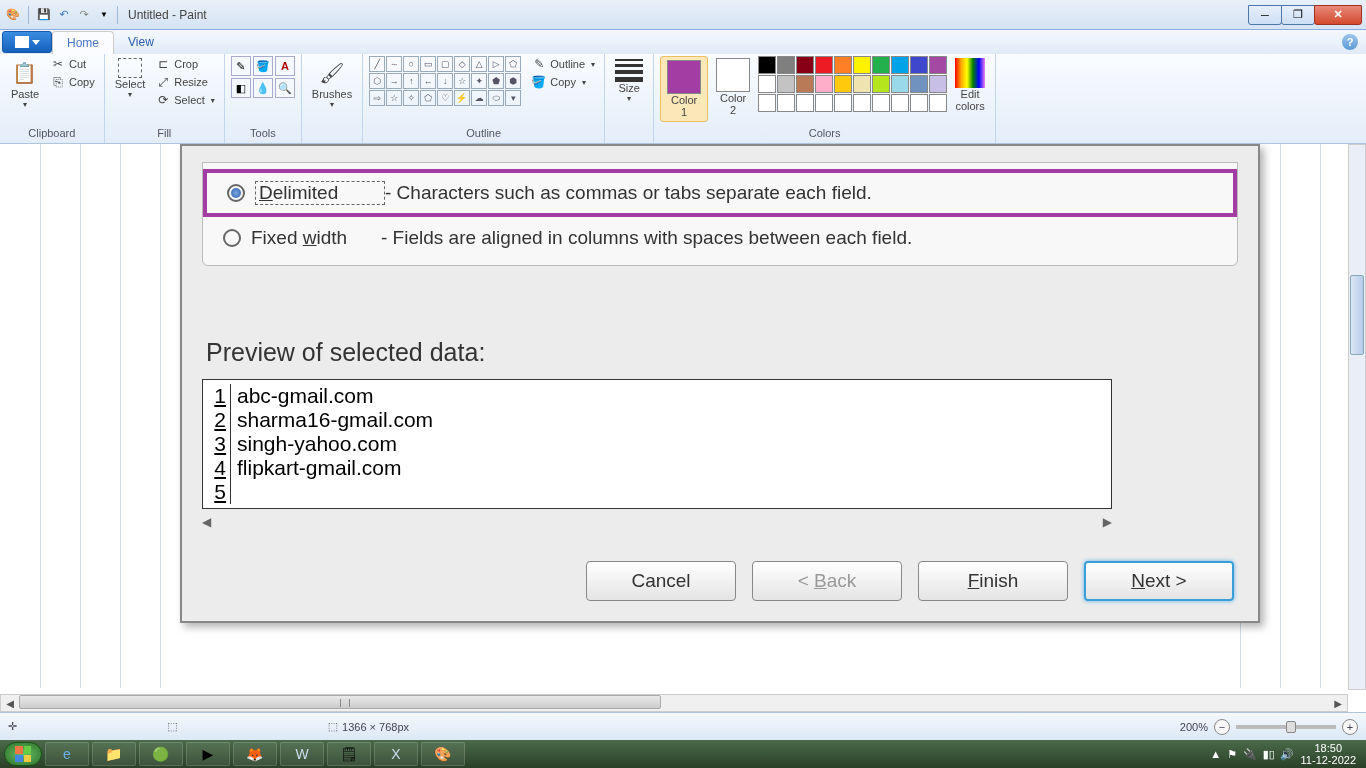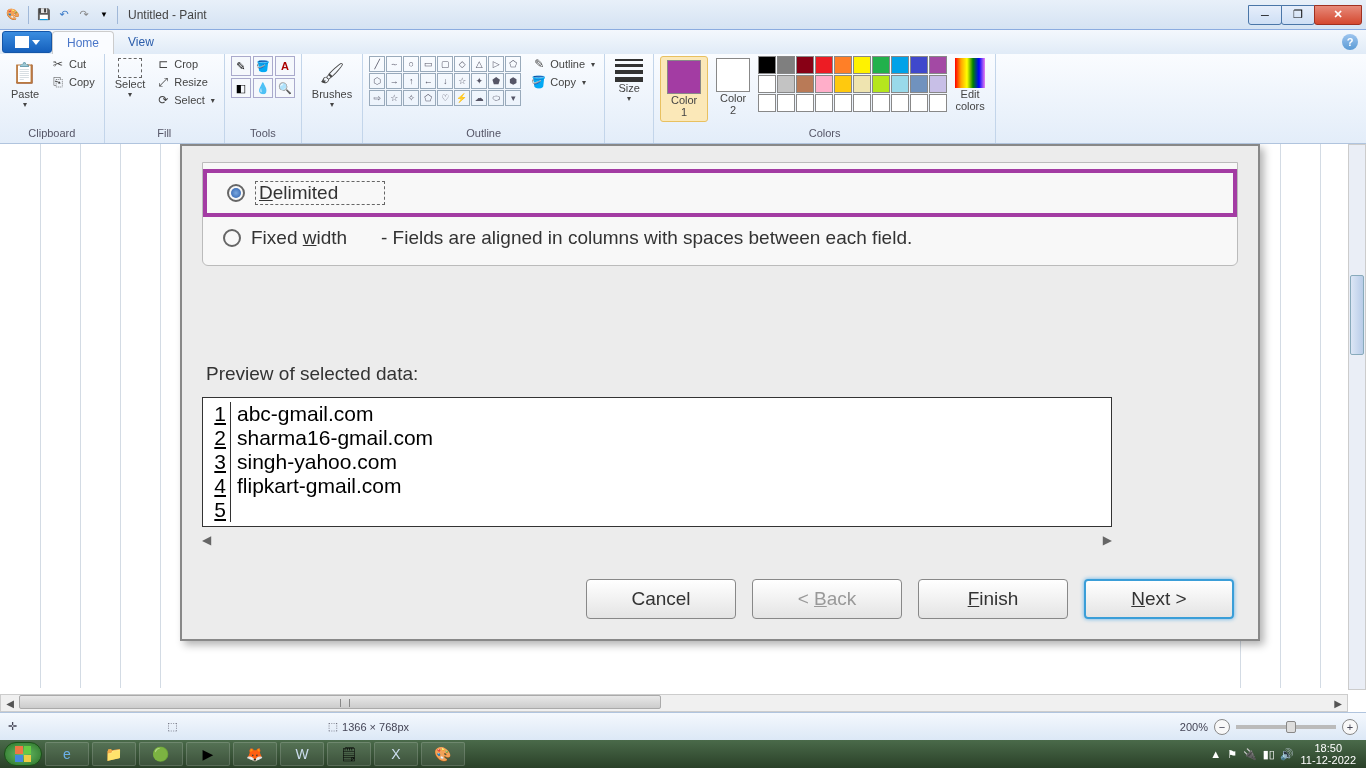--- a/index.html
+++ b/index.html
@@ -50,21 +50,21 @@
 .ex-col{position:absolute;border-right:1px solid #d3dbe4;top:0;bottom:0}
 .dialog-area{position:absolute;left:180px;top:0;width:1080px;background:#ececec;border:2px solid #888;padding:16px 20px 20px;box-shadow:4px 4px 8px rgba(0,0,0,.3)}
 .radio-row{display:flex;align-items:center;padding:8px 20px;font-size:19px;color:#333}
 .radio-row.highlighted{border:4px solid #a33ca3;margin:2px 0}
 .radio{width:18px;height:18px;border:2px solid #666;border-radius:50%;margin-right:10px;position:relative}
 .radio.sel::after{content:"";position:absolute;top:2px;left:2px;width:10px;height:10px;border-radius:50%;background:radial-gradient(#7aa8e0,#2a5caa)}
 .rlabel{width:130px}
 .rlabel u{text-decoration:underline}
 .rlabel.dashed{border:1px dashed #666;padding:0 3px}
 .rdesc{color:#333}
-.preview-label{font-size:19px;color:#333;margin:97px 0 12px 4px}
+.preview-label{font-size:25px;color:#333;margin:72px 0 12px 4px}
 .preview-box{border:1px solid #333;background:#fff;padding:4px 8px;font-family:"Courier New",monospace;font-size:21px;width:910px}
 .pr{display:flex}
 .pr .n{width:20px;text-align:right;border-right:1px solid #333;padding-right:4px;text-decoration:underline}
 .pr .t{padding-left:6px}
 .sa{font-size:12px;color:#666}
 .scroll-h{margin:6px 0 30px;height:16px;display:flex;justify-content:space-between;width:910px}
 .dlg-btns{display:flex;gap:16px;justify-content:flex-end;padding-right:4px}
 .dlg-btn{width:150px;height:40px;border:1px solid #888;background:linear-gradient(#fff,#e4e4e4);border-radius:4px;font-size:19px;color:#333;display:flex;align-items:center;justify-content:center;cursor:pointer}
 .dlg-btn.disabled{color:#999}
 .dlg-btn.primary{border:2px solid #3a9ed8;box-shadow:0 0 4px #5cb0e8}
@@ -323,20 +323,21 @@
       <div class="ex-col" style="left:160px"></div>
       <div class="ex-col" style="left:1240px"></div>
       <div class="ex-col" style="left:1280px"></div>
       <div class="ex-col" style="left:1320px"></div>
     </div>
     <div class="dialog-area">
       <div style="border:1px solid #bbb;background:#f8f8f8;border-radius:0 0 6px 6px;padding:4px 0 8px">
         <div class="radio-row highlighted">
           <div class="radio sel"></div>
           <span class="rlabel dashed"><u>D</u><span>elimited</span></span>
+          <span class="rdesc">- Characters such as commas or tabs separate each field.</span>
         </div>
         <div class="radio-row">
           <div class="radio"></div>
           <span class="rlabel">Fixed <u>w</u>idth</span>
           <span class="rdesc">- Fields are aligned in columns with spaces between each field.</span>
         </div>
       </div>
       <div class="preview-label">Preview of selected data:</div>
       <div style="position:relative">
         <div class="preview-box" id="preview-rows">

